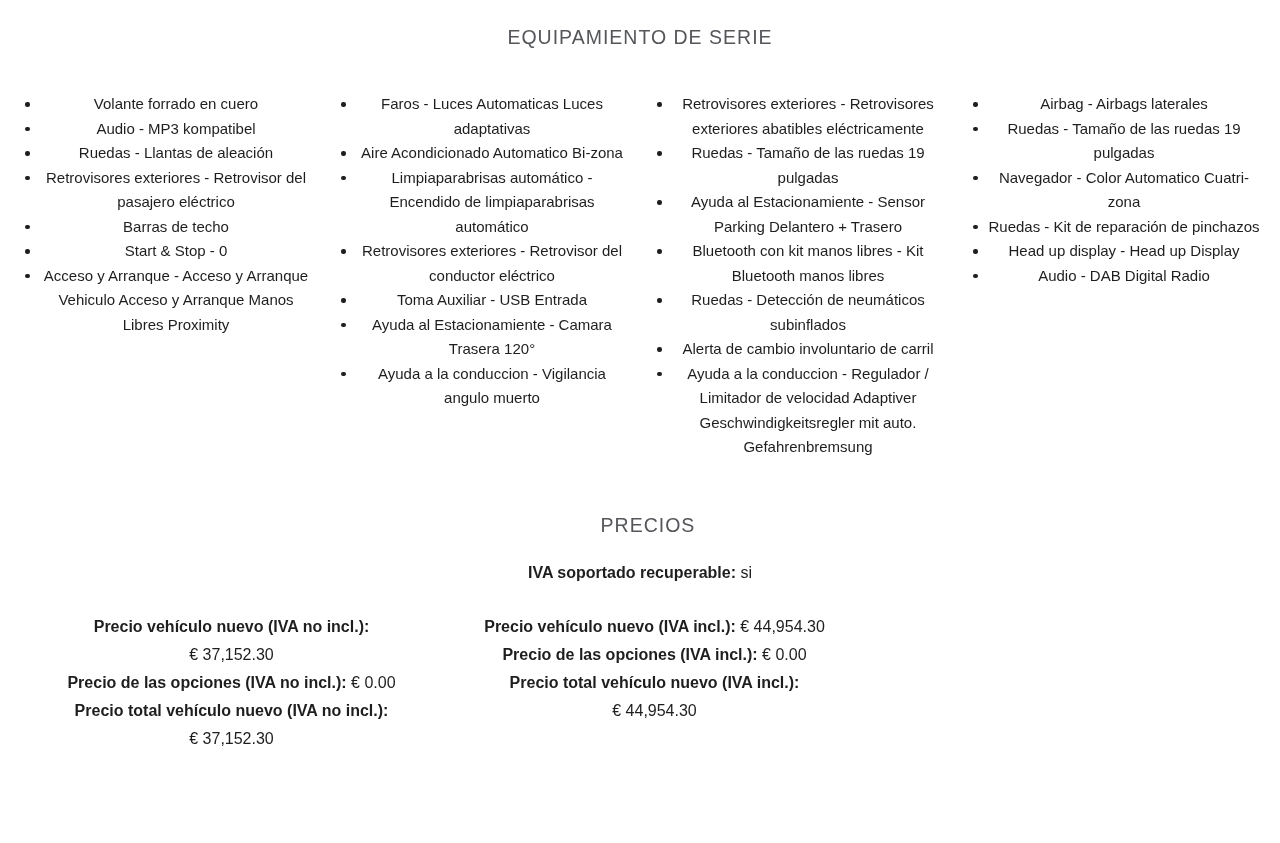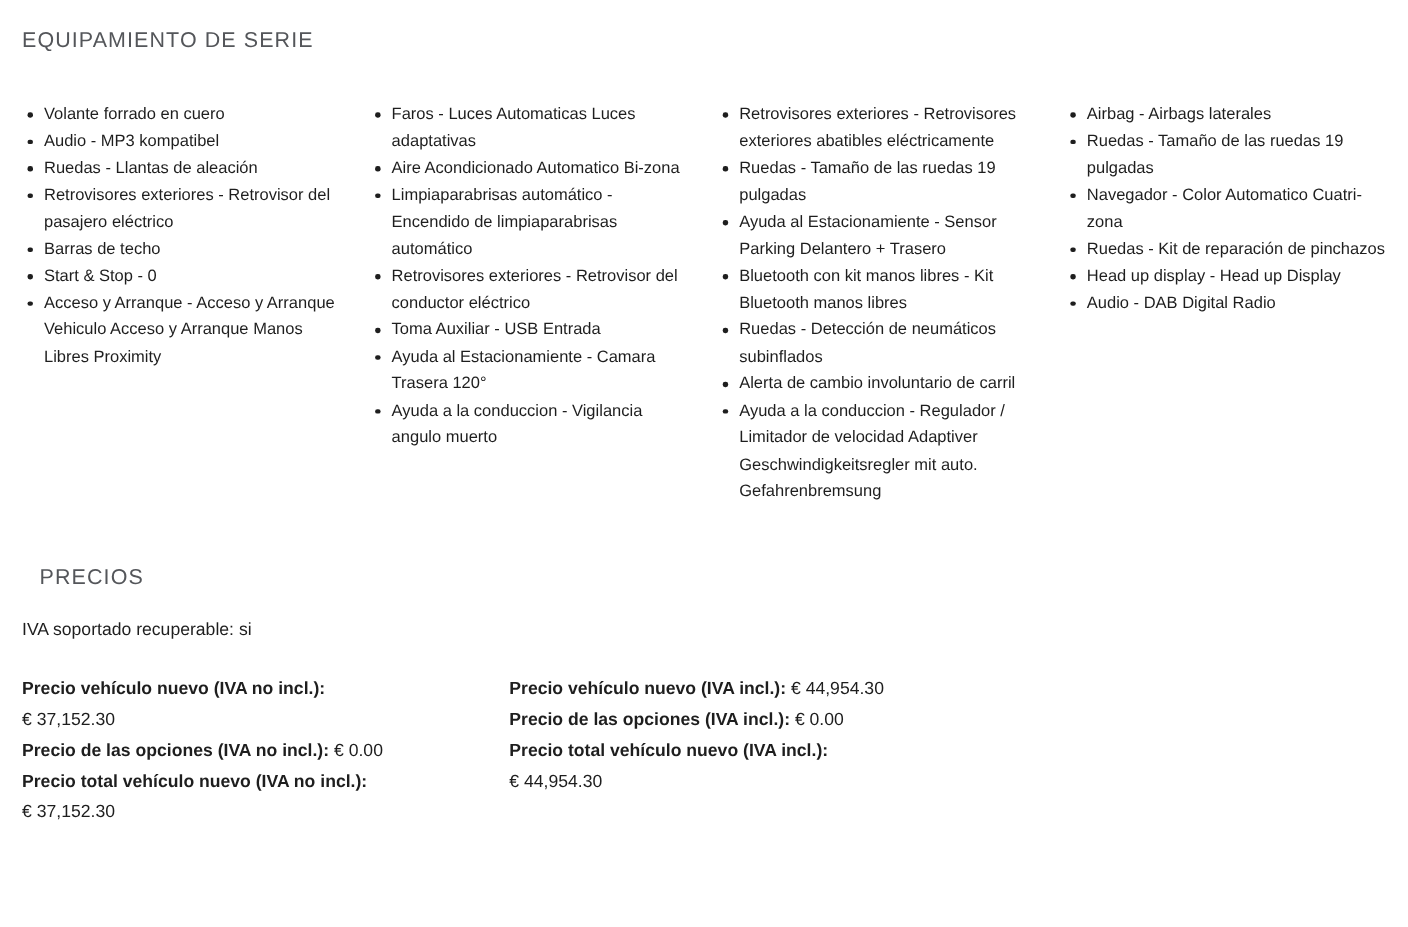--- a/index.html
+++ b/index.html
@@ -4,21 +4,21 @@
 <style>
   * { margin: 0; padding: 0; box-sizing: border-box; }
   html, body { background: #ffffff; }
   body {
     width: 1280px;
     height: 843px;
     overflow: hidden;
     font-family: "Liberation Sans", "DejaVu Sans", sans-serif;
     color: #1e1e1e;
   }
-  .page { padding: 24px 20px 0 20px; }
+  .page { padding: 24px 20px 0 20px; text-align: center; }
 
   
   .section-heading {
     font-size: 19.5px;
     font-weight: 400;
     letter-spacing: 1px;
     color: #54565a;
     line-height: 1.35;
   }
   .equipment-heading { margin-bottom: 37px; }
@@ -50,22 +50,22 @@
     background: #1e1e1e;
   }
 
   
   .prices-heading { margin-top: 52px; margin-bottom: 21px; margin-left: 16px; }
   .vat-line {
     font-size: 16px;
     line-height: 28px;
     margin-bottom: 26px;
   }
-  .vat-line .lbl { font-weight: 400; }
-  .price-cols { display: flex; gap: 20px; }
+  .vat-line .lbl { font-weight: 700; }
+  .price-cols { display: flex; }
   .price-col { width: 423px; flex: 0 0 auto; }
   .price-line { font-size: 16px; line-height: 28px; }
   .price-label { font-weight: 700; }
   .price-line.stack .price-value { display: block; }
 </style>
 </head>
 <body>
 
 <div class="page">
 

